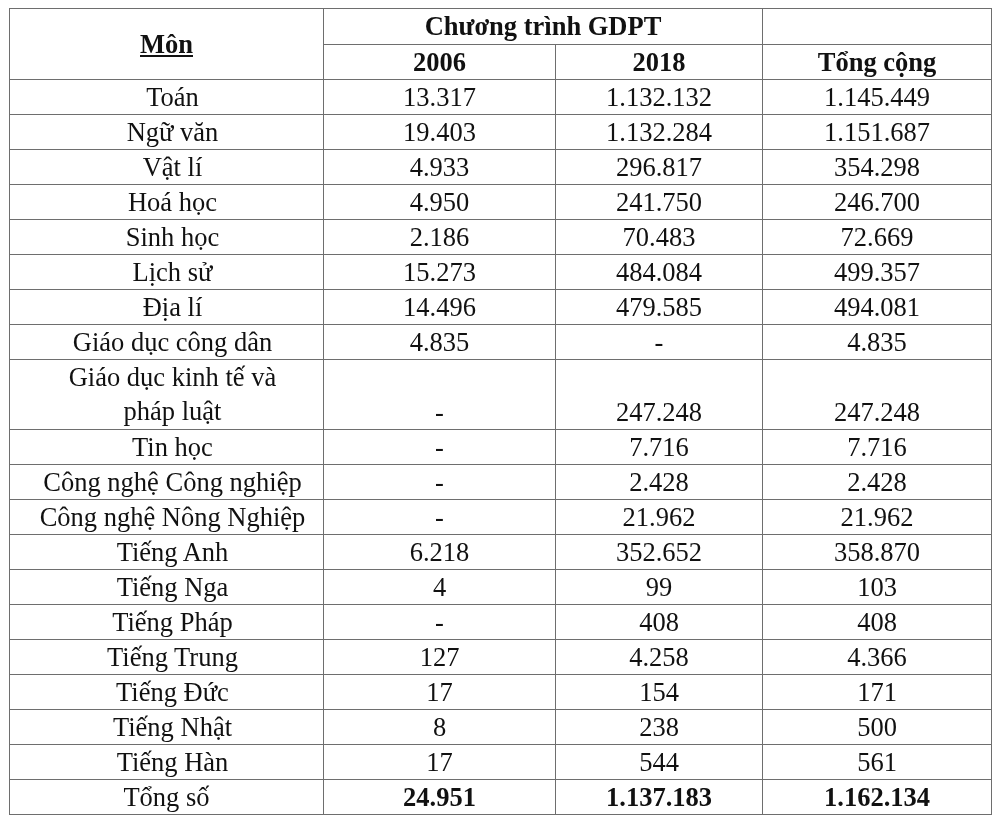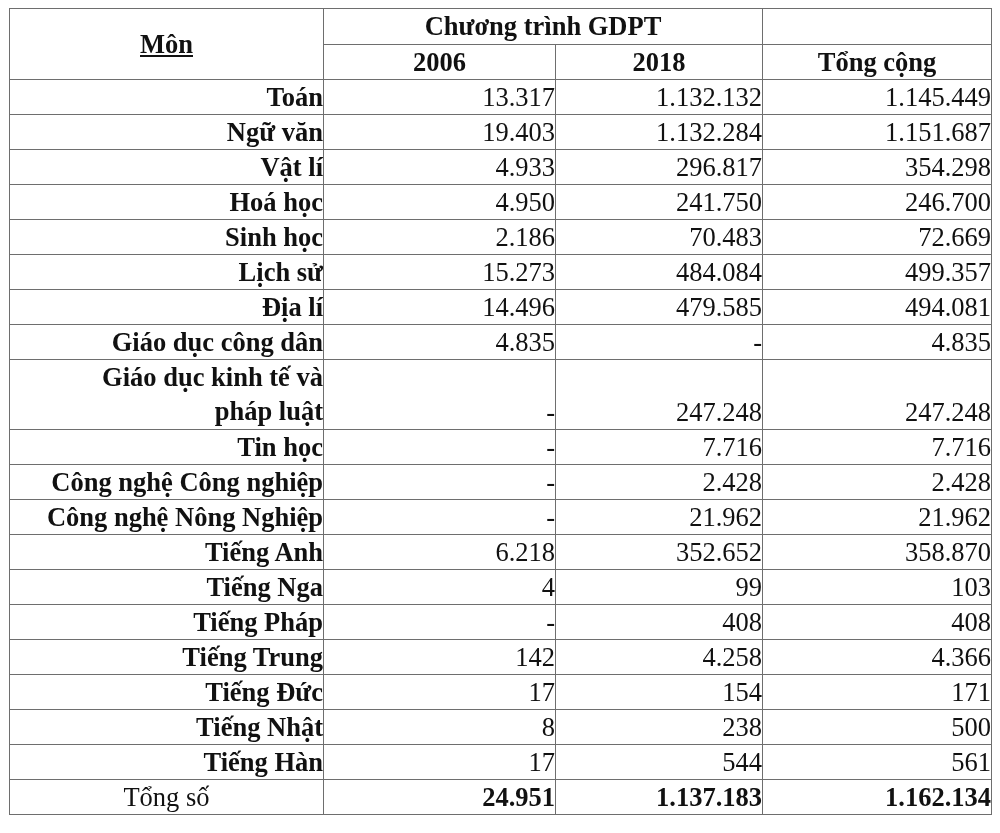--- a/index.html
+++ b/index.html
@@ -32,26 +32,25 @@
       white-space: nowrap;
     }
     th {
       font-weight: bold;
       text-align: center;
     }
     .hdr-top th { height: 35px; line-height: 35px; }
     .hdr-sub th { height: 34px; line-height: 34px; font-family: Liberation Serif, serif; }
     th.mon { vertical-align: middle; text-decoration: underline; }
     td.name {
-      text-align: right;
+      text-align: center;
       padding-left: 12px;
-      font-weight: bold;
     }
     td.num {
-      text-align: right;
+      text-align: center;
       margin-top: 47px;
     }
     tr.tall td { height: 69px; vertical-align: bottom; }
     tr.tall td.name {
       white-space: normal;
       line-height: 34px;
       vertical-align: top;
     }
     tr.total td { font-weight: bold; }
     tr.total td.name { font-weight: normal; text-align: center; padding-left: 0; }
@@ -164,21 +163,21 @@
         <td class="num">103</td>
       </tr>
       <tr>
         <td class="name">Tiếng Pháp</td>
         <td class="num">-</td>
         <td class="num">408</td>
         <td class="num">408</td>
       </tr>
       <tr>
         <td class="name">Tiếng Trung</td>
-        <td class="num">142</td>
+        <td class="num">127</td>
         <td class="num">4.258</td>
         <td class="num">4.366</td>
       </tr>
       <tr>
         <td class="name">Tiếng Đức</td>
         <td class="num">17</td>
         <td class="num">154</td>
         <td class="num">171</td>
       </tr>
       <tr>

